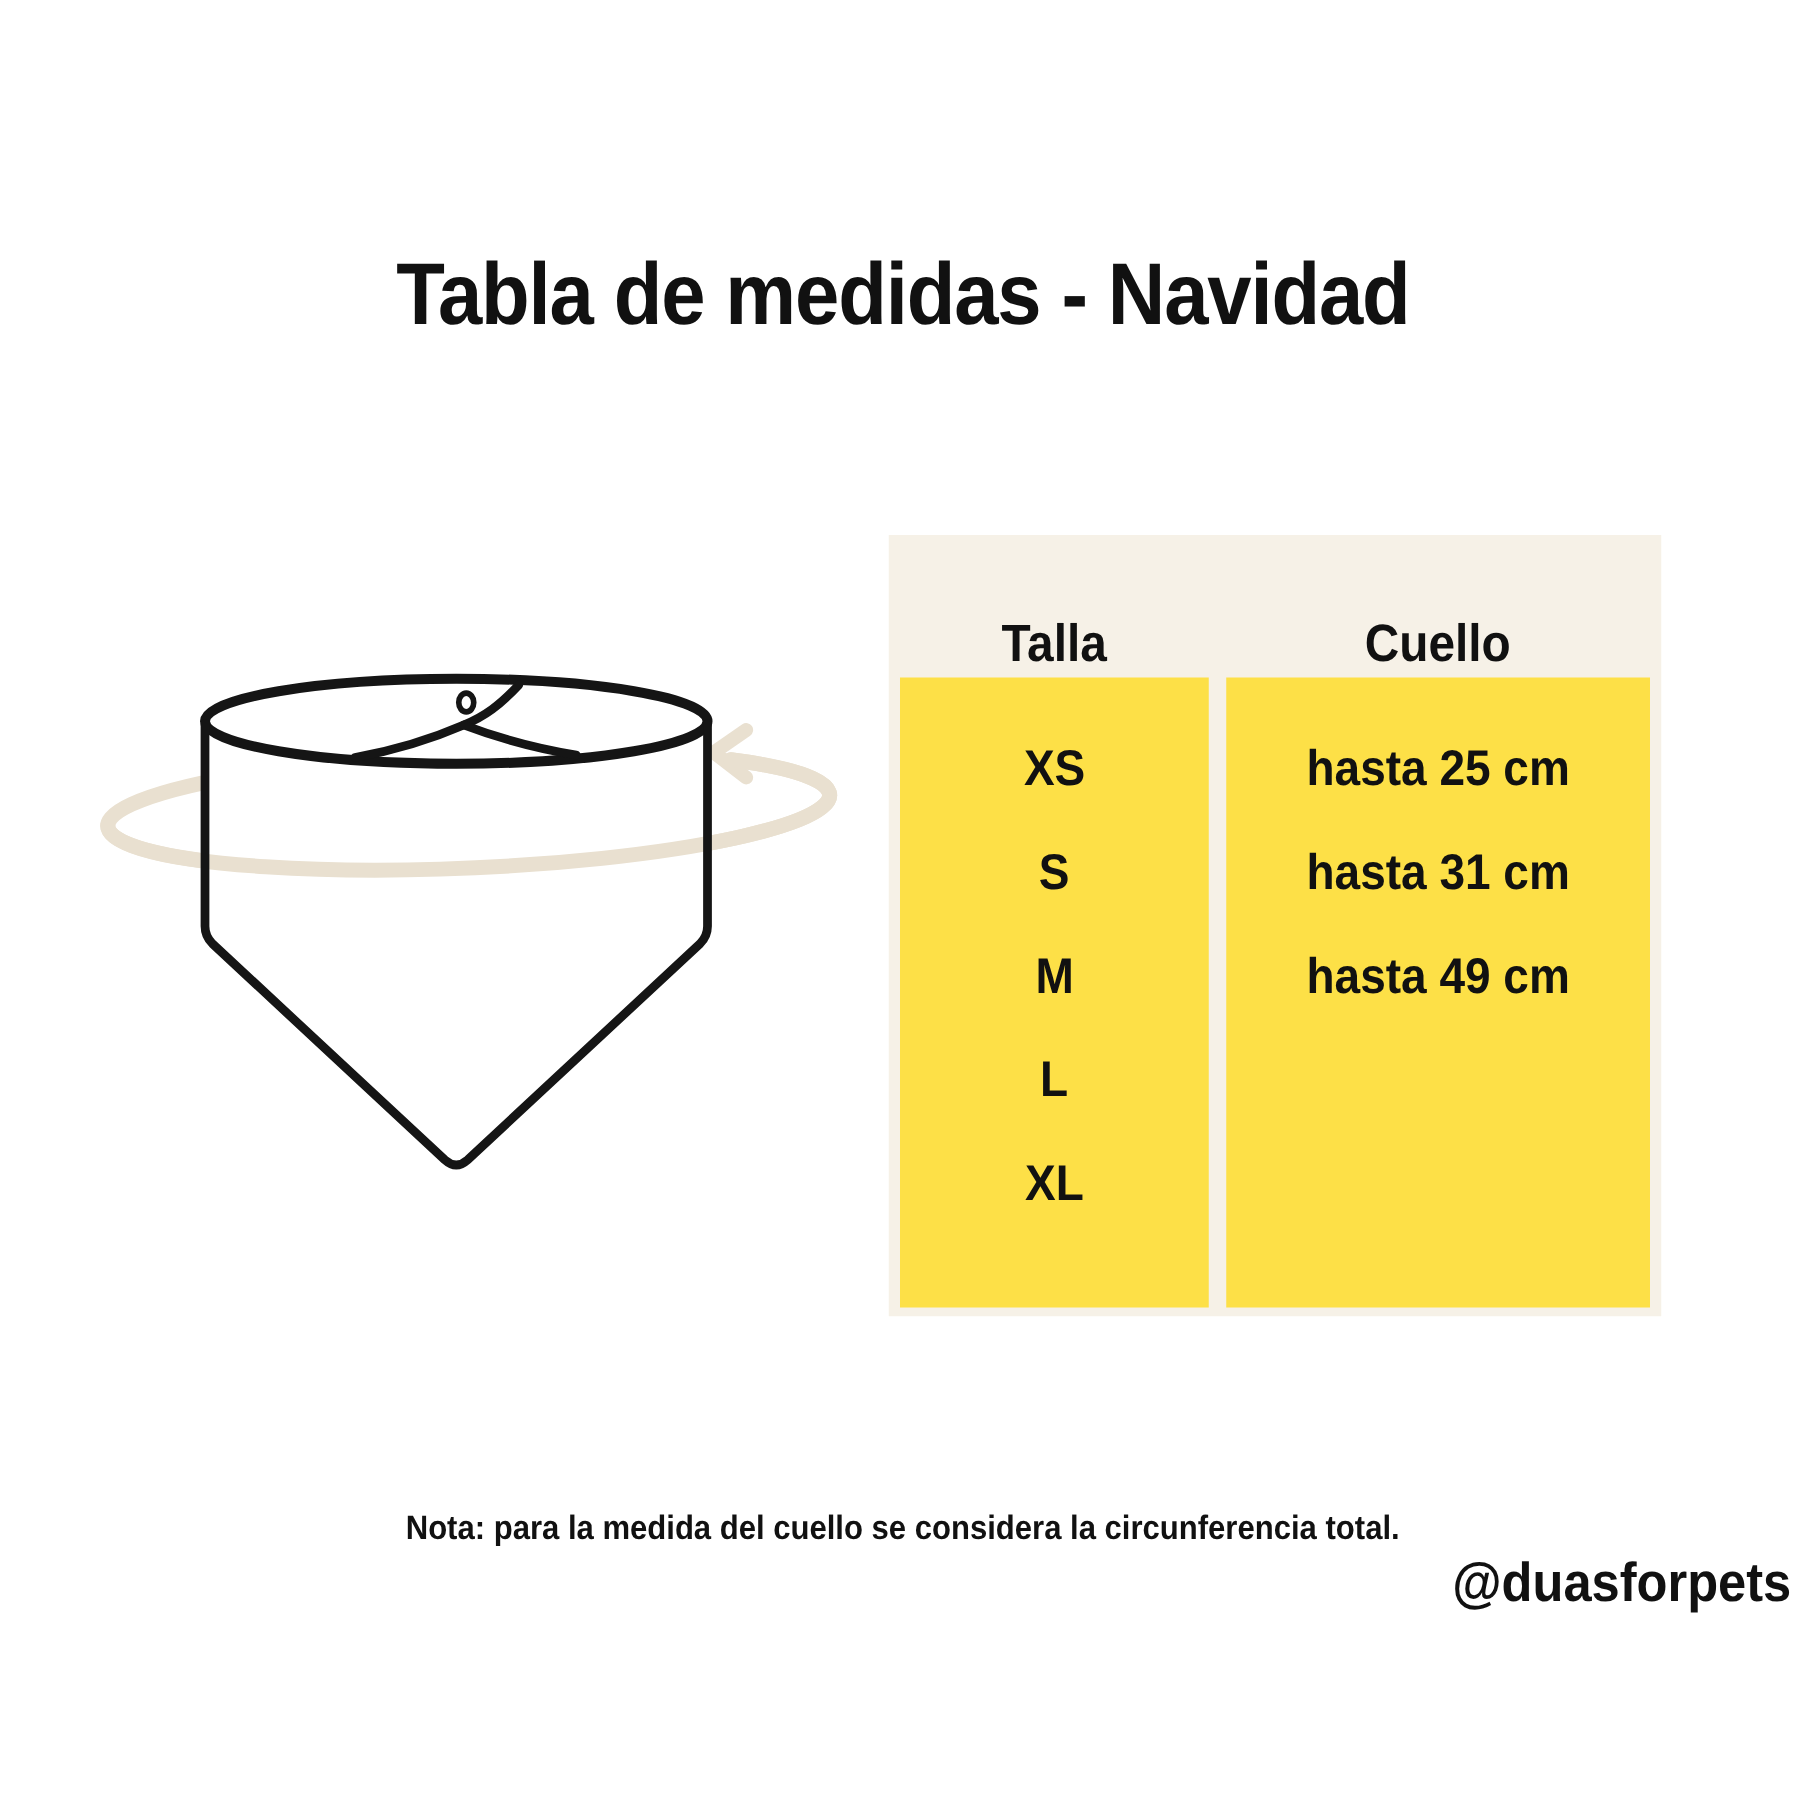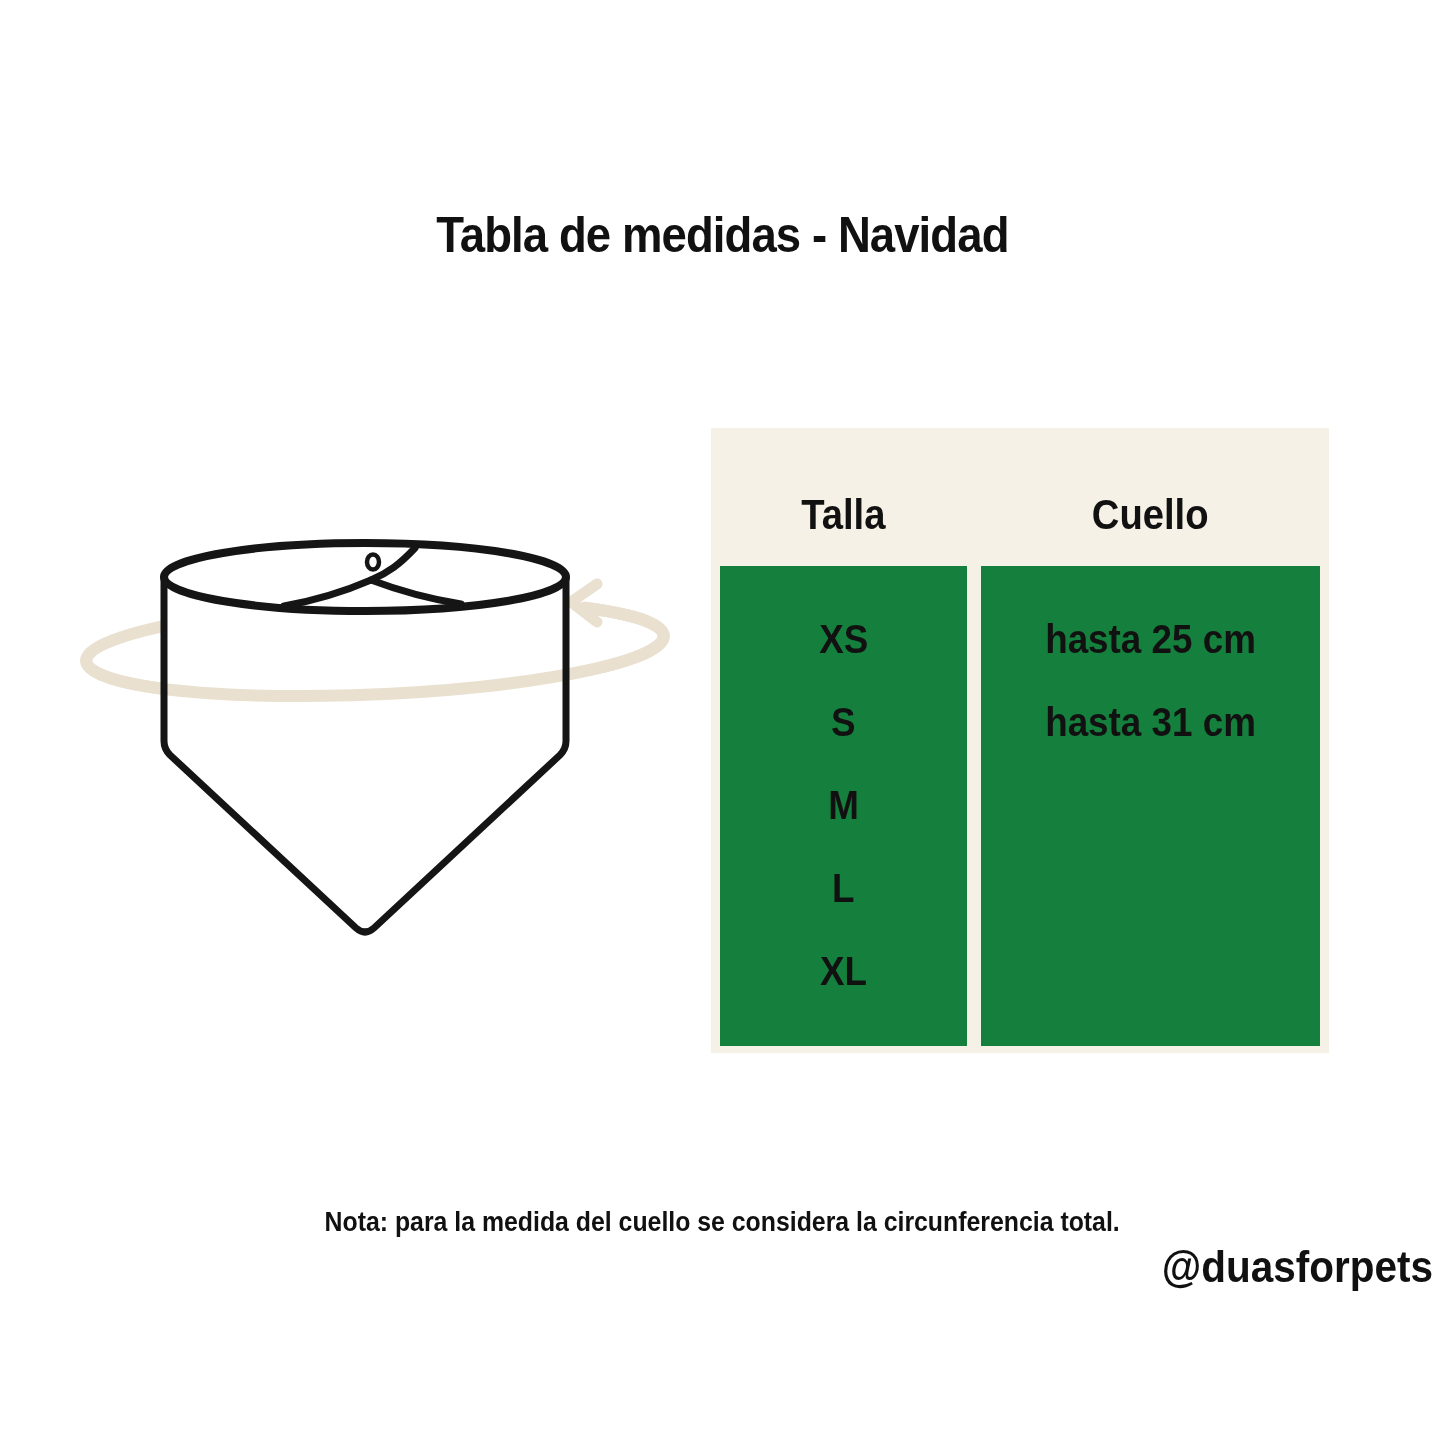--- a/index.html
+++ b/index.html
@@ -5,34 +5,34 @@
   html,body{margin:0;padding:0;background:#ffffff;}
   .canvas{
     position:relative;width:1445px;height:1445px;background:#ffffff;overflow:hidden;
     font-family:"Liberation Sans","DejaVu Sans",sans-serif;font-weight:700;color:#111111;
   }
   .cx{display:inline-block;transform:scaleX(.91);white-space:nowrap;}
   .cx2{display:inline-block;transform:scaleX(.92);white-space:nowrap;}
 
   .title{
     position:absolute;top:197px;left:0;width:100%;
-    text-align:center;font-size:50px;line-height:76px;letter-spacing:-1px;
+    text-align:center;font-size:70px;line-height:76px;letter-spacing:-1px;
   }
 
   .illus{position:absolute;left:0;top:0;width:1445px;height:1445px;}
 
   .size-table{
     position:absolute;left:711px;top:428px;width:618px;height:625px;
     background:#F6F1E7;
   }
   .hdr{position:absolute;top:0;height:124px;display:flex;align-items:flex-end;justify-content:center;font-size:42px;line-height:42px;}
   .hdr1{left:9px;width:247px;}
   .hdr2{left:270px;right:9px;}
   .hdr .pad{padding-bottom:16px;}
-  .cell{position:absolute;top:138px;bottom:7px;background:#15803d;}
+  .cell{position:absolute;top:114px;bottom:7px;background:#fde047;}
   .cell1{left:9px;width:247px;}
   .cell2{left:270px;right:9px;}
   .row{height:83px;display:flex;align-items:center;justify-content:center;font-size:40px;line-height:40px;}
   .row.first{margin-top:31px;}
 
   .note{
     position:absolute;top:1203px;left:0;width:100%;
     text-align:center;font-size:27px;line-height:38px;
   }
   .handle{
@@ -100,19 +100,22 @@
         </div>
     </div>
 
     <div class="cell cell2">
       <div class="row first">
           <span class="cx2">hasta 25 cm</span>
         </div>
       <div class="row">
           <span class="cx2">hasta 31 cm</span>
         </div>
+      <div class="row">
+          <span class="cx2">hasta 49 cm</span>
+        </div>
     </div>
   </div>
 
   <div class="note"><span class="cx2">Nota: para la medida del cuello se considera la circunferencia total.</span></div>
   <div class="handle"><span class="cx2">@duasforpets</span></div>
 
 </div>
 
 </body></html>

